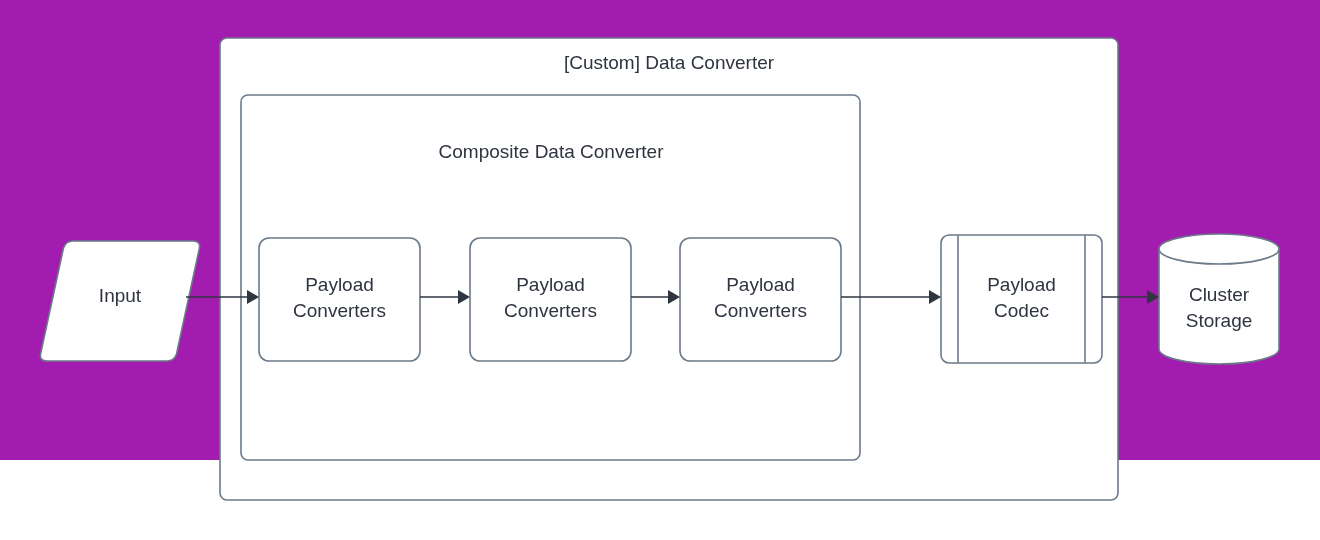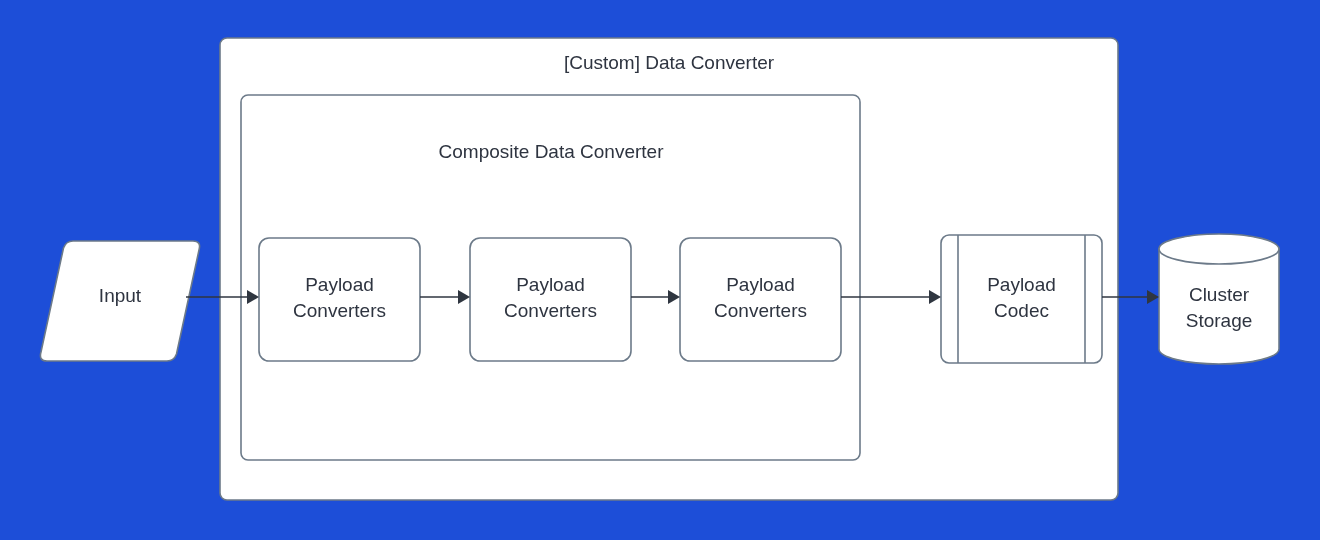--- a/index.html
+++ b/index.html
@@ -9,22 +9,22 @@
   }
   body {
     width: 1320px;
     height: 540px;
     font-family: "Liberation Sans", sans-serif;
     overflow: hidden;
   }
   #diagram-root {
     position: relative;
     width: 1320px;
-    height: 540px;
-    background: #1d4ed8;
+    height: 460px;
+    background: #a21caf;
   }
   svg.diagram {
     display: block;
     width: 1320px;
     height: 540px;
   }
   .shape-stroke {
     fill: #ffffff;
     stroke: #6c7a89;
     stroke-width: 1.6;

